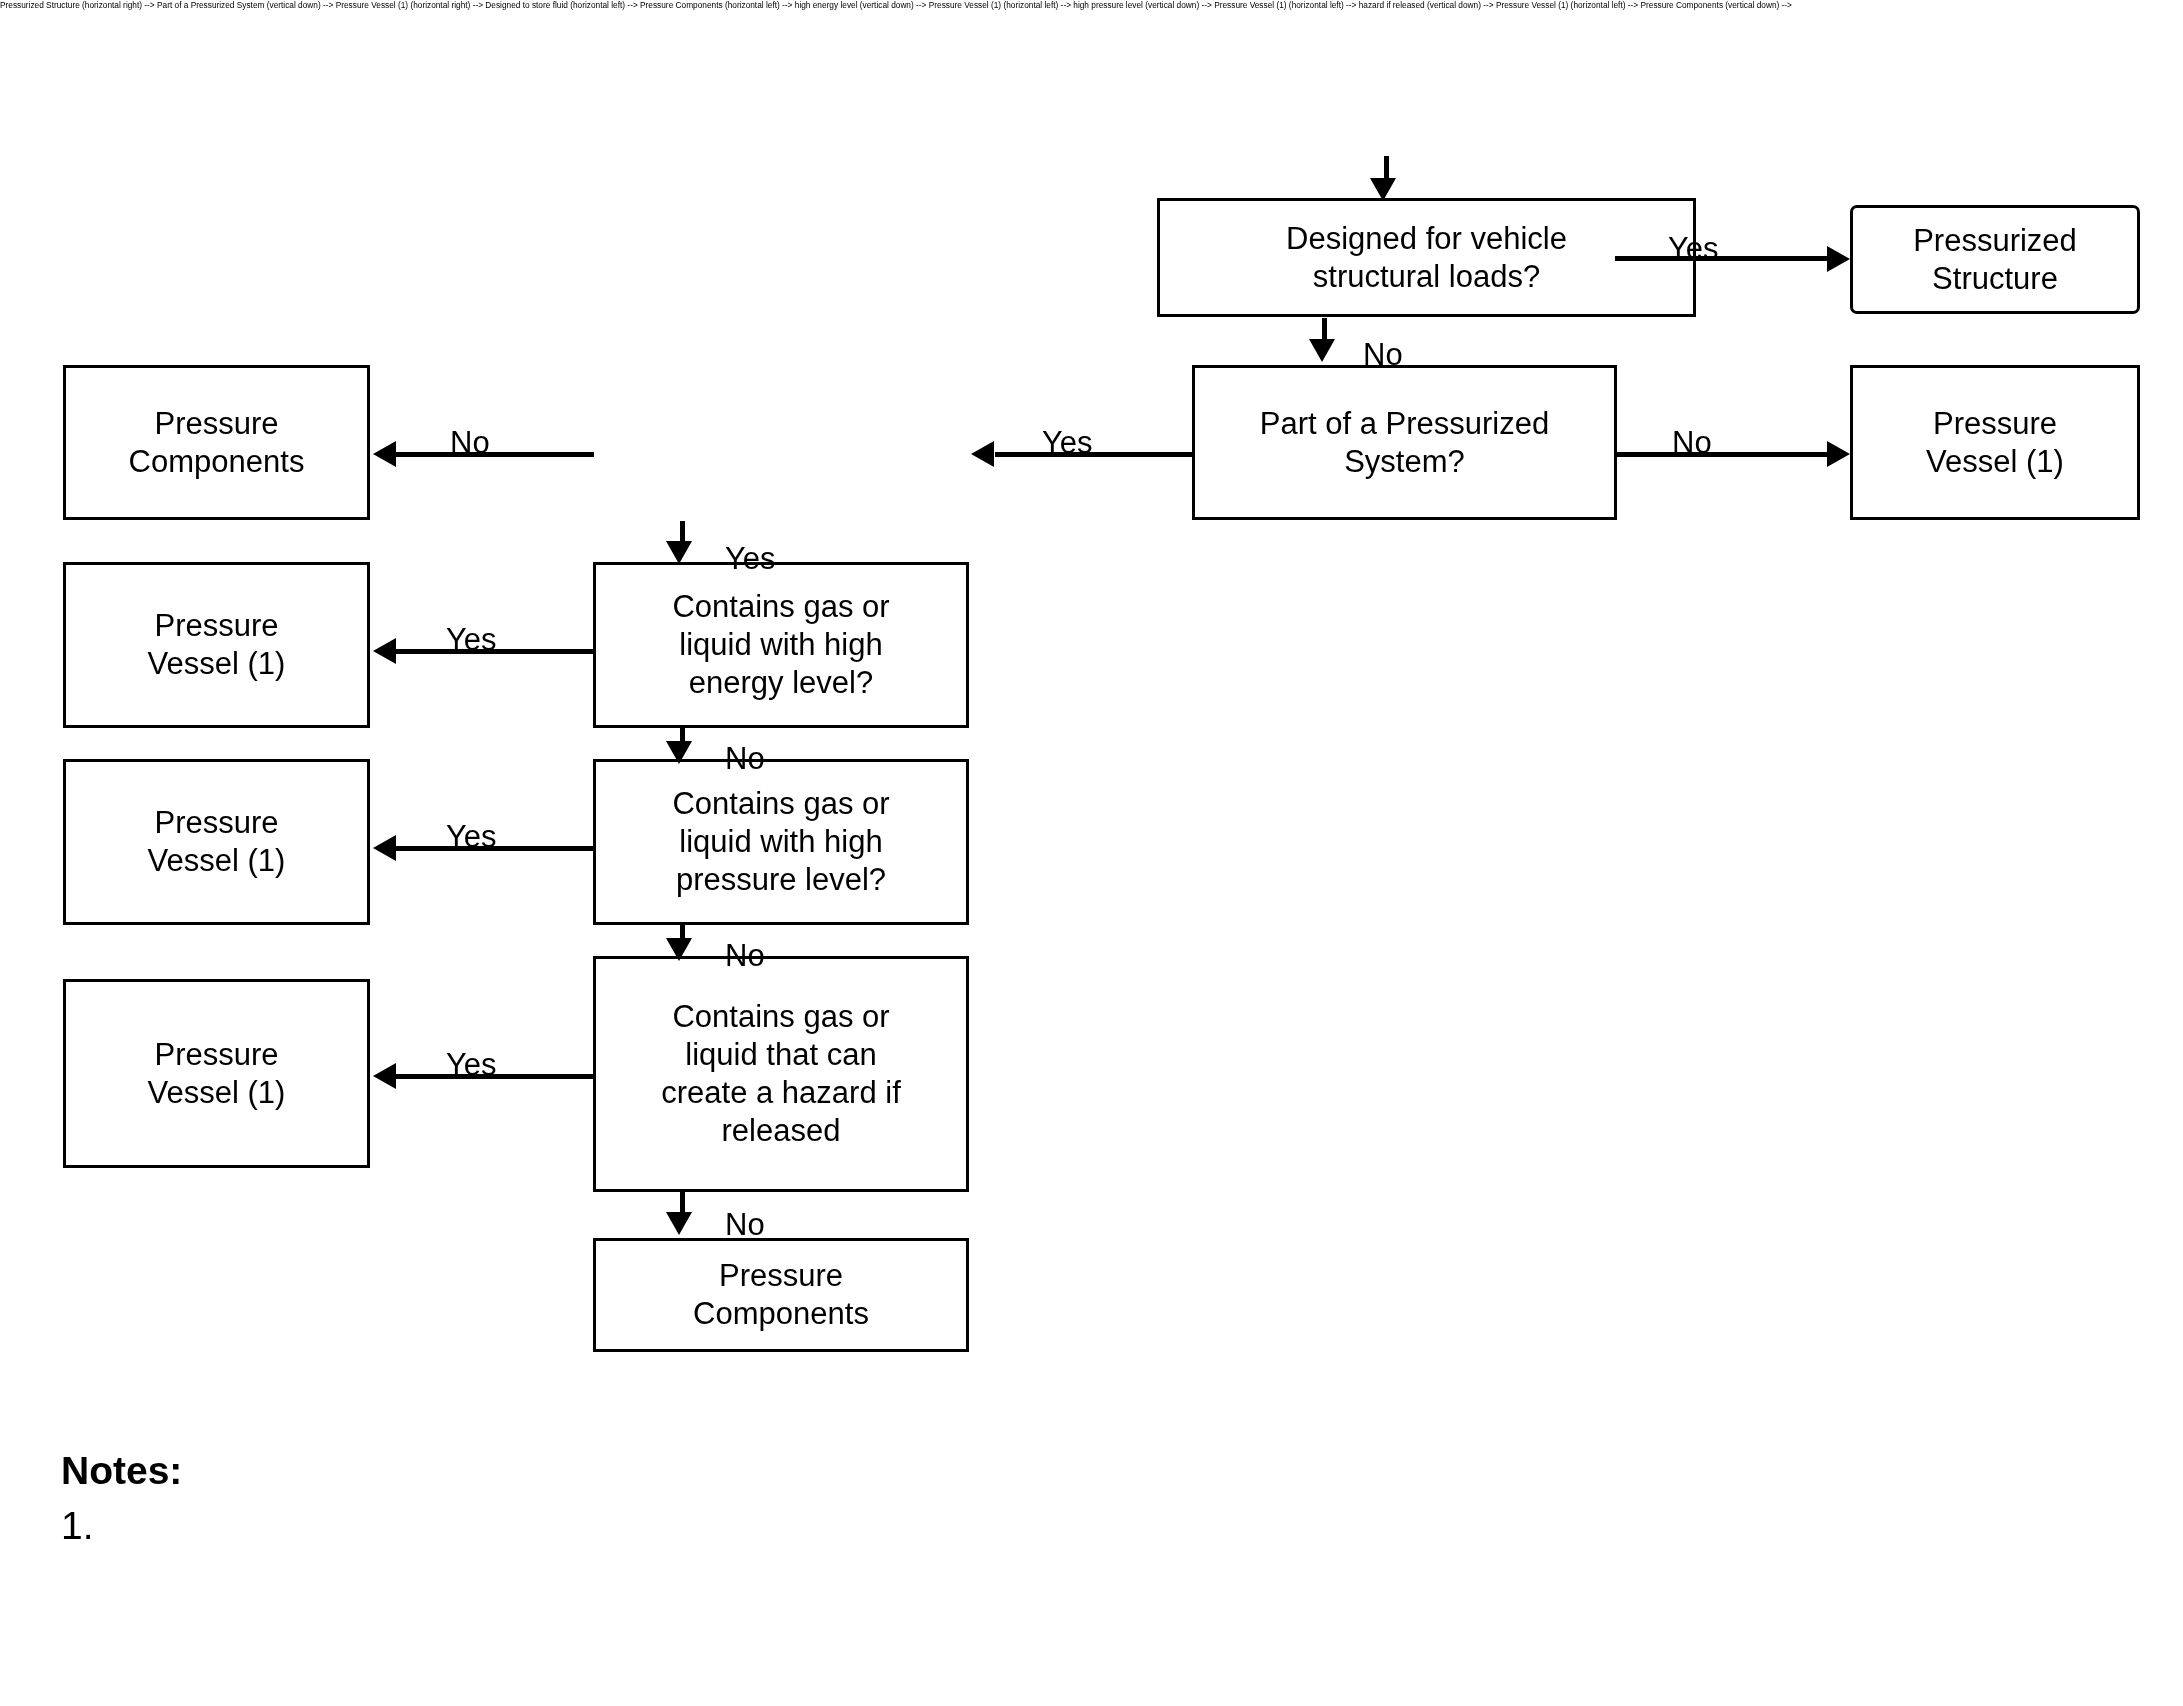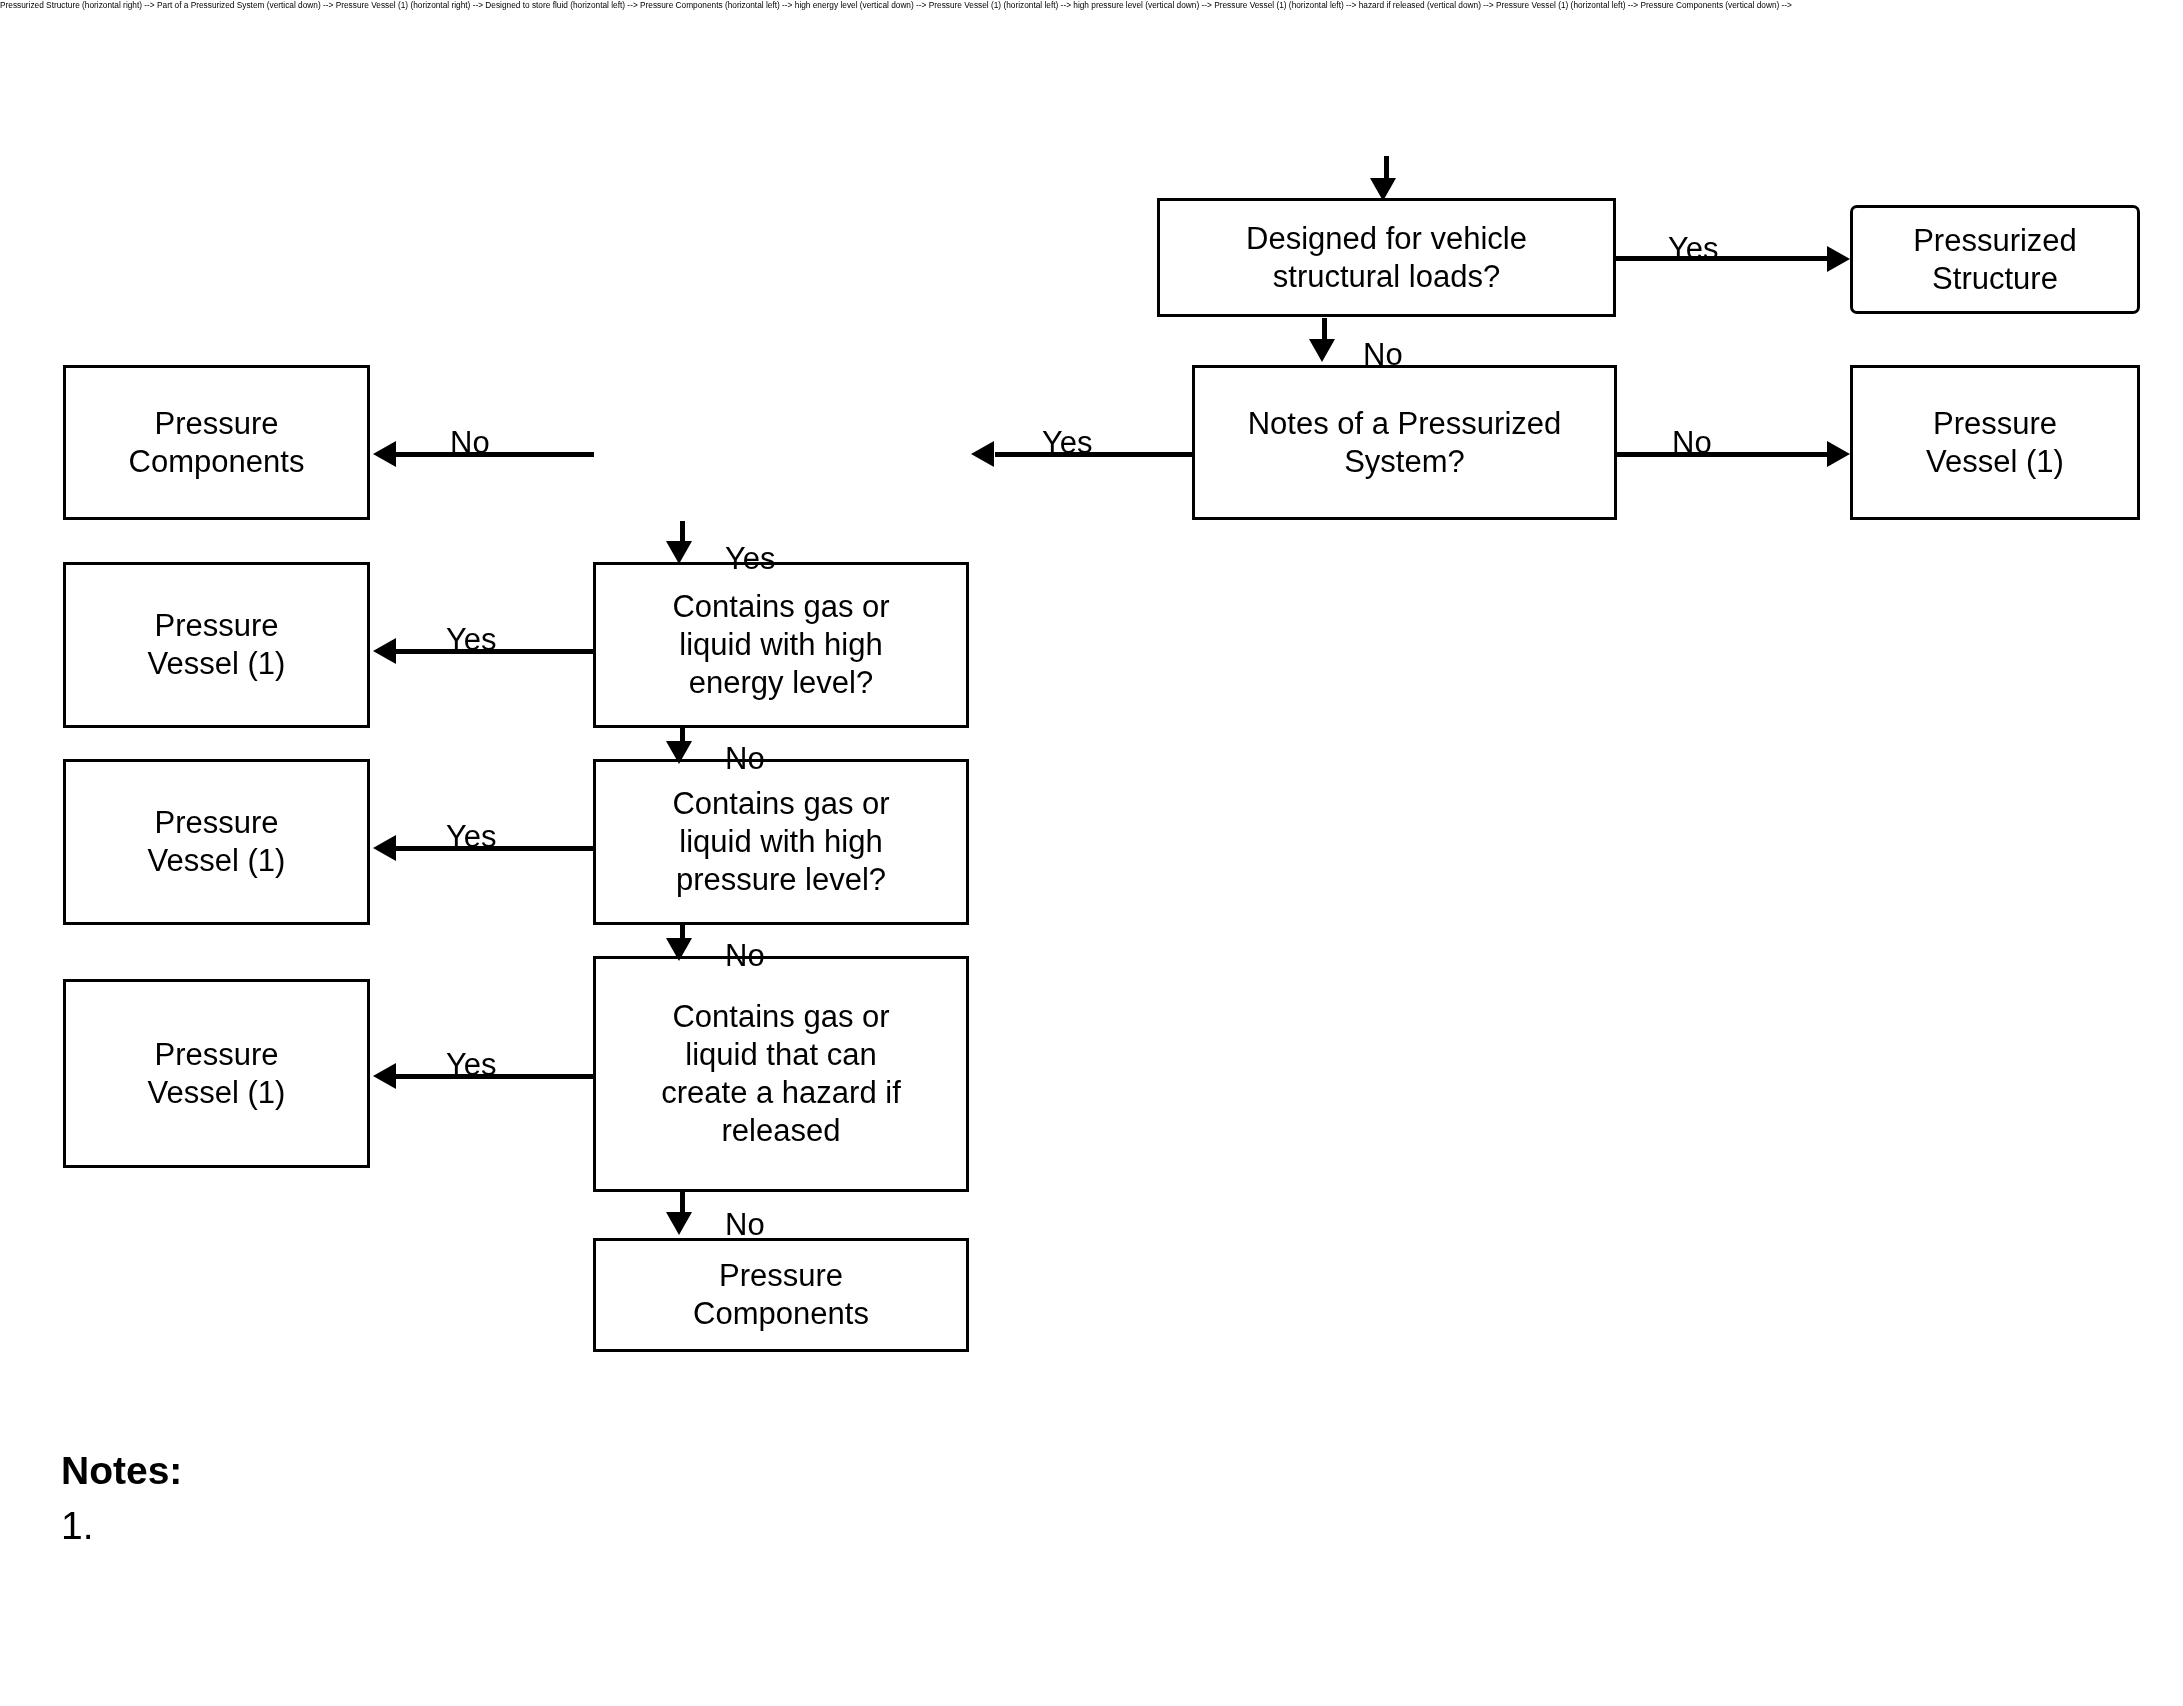--- a/index.html
+++ b/index.html
@@ -110,29 +110,29 @@
 </head>
 <body>
 
 <div id="canvas">
 
   
 
   
 
   
-  <div class="node" style="left:1157px; top:198px; width:459px; height:119px;">Designed for vehicle
+  <div class="node" style="left:1157px; top:198px; width:539px; height:119px;">Designed for vehicle
 structural loads?</div>
 
   
   <div class="node" style="left:1850px; top:205px; width:290px; height:109px;border-radius:7px;">Pressurized
 Structure</div>
 
   
-  <div class="node" style="left:1192px; top:365px; width:425px; height:155px;">Notes of a Pressurized
+  <div class="node" style="left:1192px; top:365px; width:425px; height:155px;">Part of a Pressurized
 System?</div>
 
   
   <div class="node" style="left:1850px; top:365px; width:290px; height:155px;">Pressure
 Vessel (1)</div>
 
   
 
   
   <div class="node" style="left:63px; top:365px; width:307px; height:155px;">Pressure

